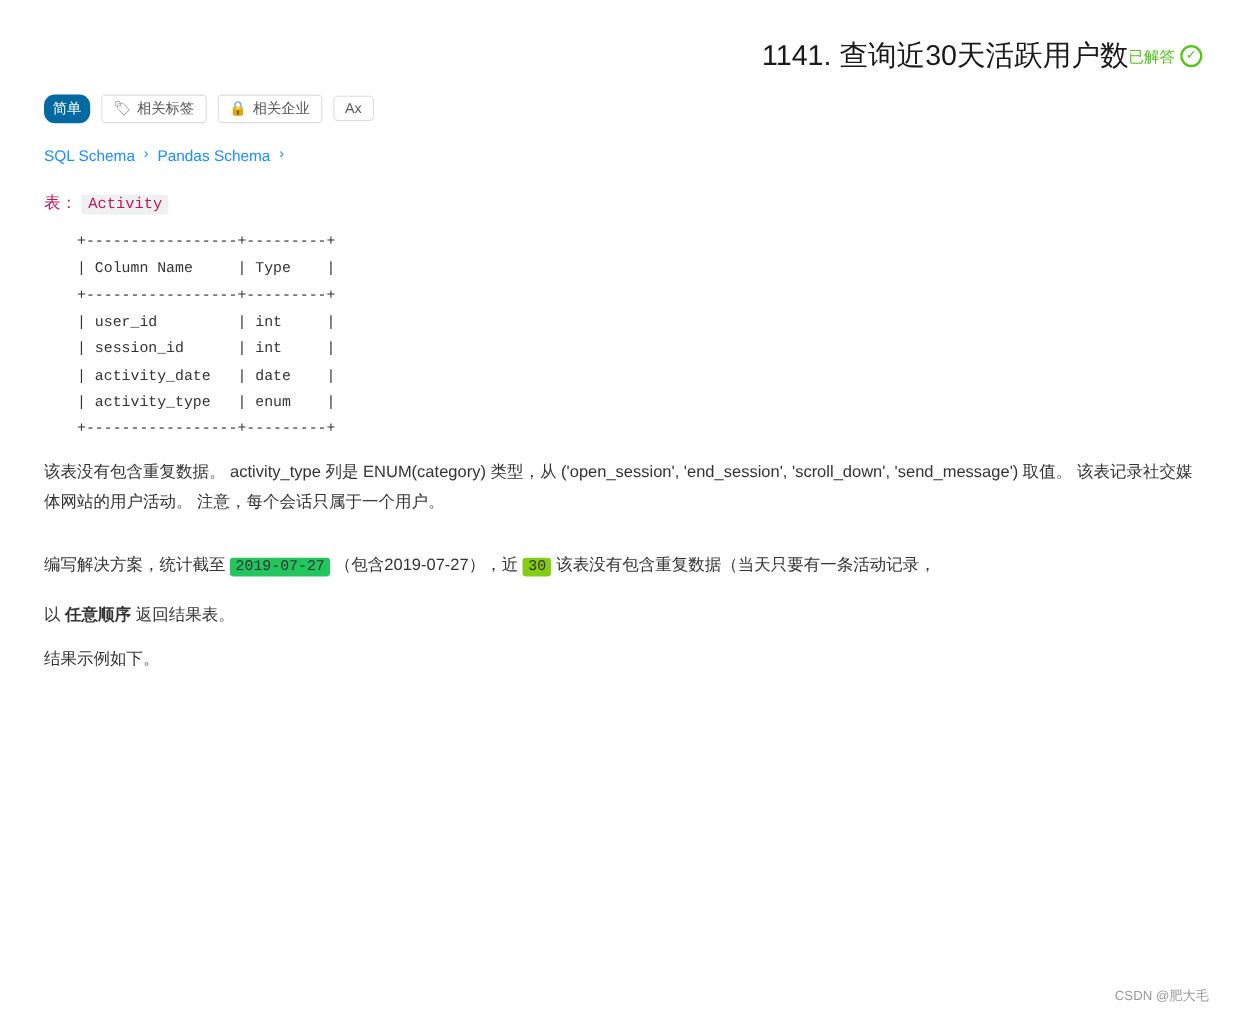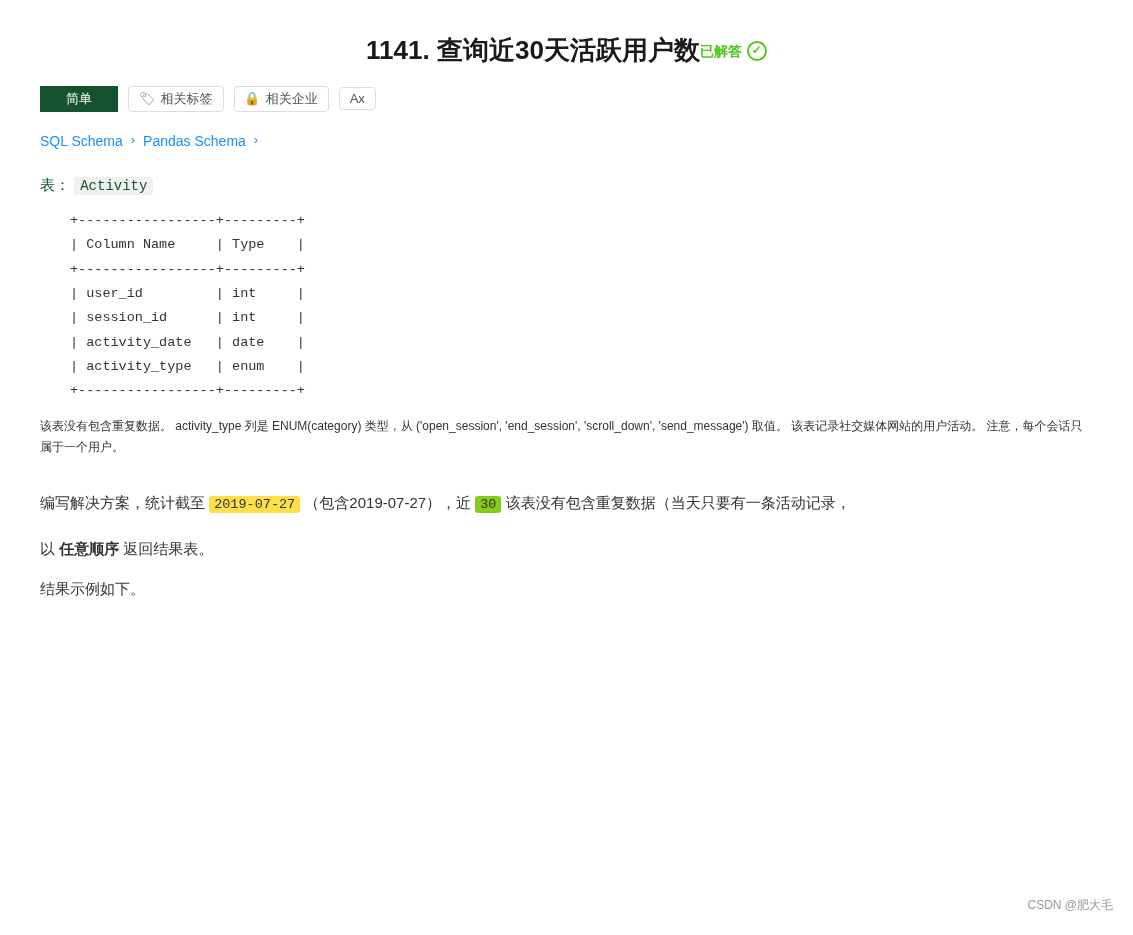--- a/index.html
+++ b/index.html
@@ -12,26 +12,26 @@
       font-family: -apple-system, BlinkMacSystemFont, "Segoe UI", "Microsoft YaHei", sans-serif;
       background: #ffffff;
       color: #333;
       padding: 30px 40px;
       font-size: 15px;
       line-height: 1.6;
     }
 
     .page-title {
       font-size: 26px;
-      font-weight: bold;
+      font-weight: normal;
       color: #1a1a1a;
       margin-bottom: 14px;
       display: flex;
       align-items: center;
-      justify-content: center;
+      justify-content: flex-end;
     }
 
     .solved-badge {
       font-size: 14px;
       color: #52c41a;
       display: flex;
       align-items: center;
       gap: 5px;
     }
 
@@ -48,24 +48,24 @@
     }
 
     .tags-row {
       display: flex;
       align-items: center;
       gap: 10px;
       margin-bottom: 18px;
     }
 
     .tag-difficulty {
-      background: #14532d;
+      background: #0369a1;
       color: #fff;
-      border-radius: 0;
-      padding: 3px 26px;
+      border-radius: 10px;
+      padding: 3px 8px;
       font-size: 13px;
       font-weight: 500;
     }
 
     .tag-btn {
       display: flex;
       align-items: center;
       gap: 5px;
       border: 1px solid #ddd;
       border-radius: 4px;
@@ -94,21 +94,21 @@
       cursor: pointer;
     }
 
     .schema-chevron {
       color: #1890ff;
       font-size: 13px;
     }
 
     .table-label {
       font-size: 15px;
-      color: #14532d;
+      color: #be185d;
       margin-bottom: 12px;
     }
 
     .table-label .table-name {
       font-family: "Courier New", Courier, monospace;
       background: #f0f0f0;
       padding: 1px 6px;
       border-radius: 3px;
       font-size: 14px;
     }
@@ -120,35 +120,35 @@
 
     .schema-table {
       font-family: "Courier New", Courier, monospace;
       font-size: 13.5px;
       color: #333;
       line-height: 1.8;
       white-space: pre;
     }
 
     .description-block {
-      font-size: 12px;
+      font-size: 15px;
       color: #333;
       line-height: 1.8;
       margin-bottom: 8px;
     }
 
     .problem-section {
       margin-top: 30px;
       font-size: 15px;
       color: #333;
       line-height: 1.8;
     }
 
     .problem-section .date-highlight {
-      background: #fde047;
+      background: #22c55e;
       font-family: "Courier New", Courier, monospace;
       padding: 1px 5px;
       border-radius: 3px;
       font-size: 13.5px;
     }
 
     .problem-section .num-highlight {
       background: #84cc16;
       font-family: "Courier New", Courier, monospace;
       padding: 1px 5px;
@@ -168,21 +168,21 @@
 
     .result-example {
       margin-top: 16px;
       font-size: 15px;
       color: #333;
     }
 
     .footer-credit {
       position: fixed;
       bottom: 20px;
-      right: 20px;
+      right: 34px;
       font-size: 12px;
       color: #999;
     }
   </style>
 </head>
 <body>
 
 <div class="page-title">
   <div>
     <span>1141.</span>

